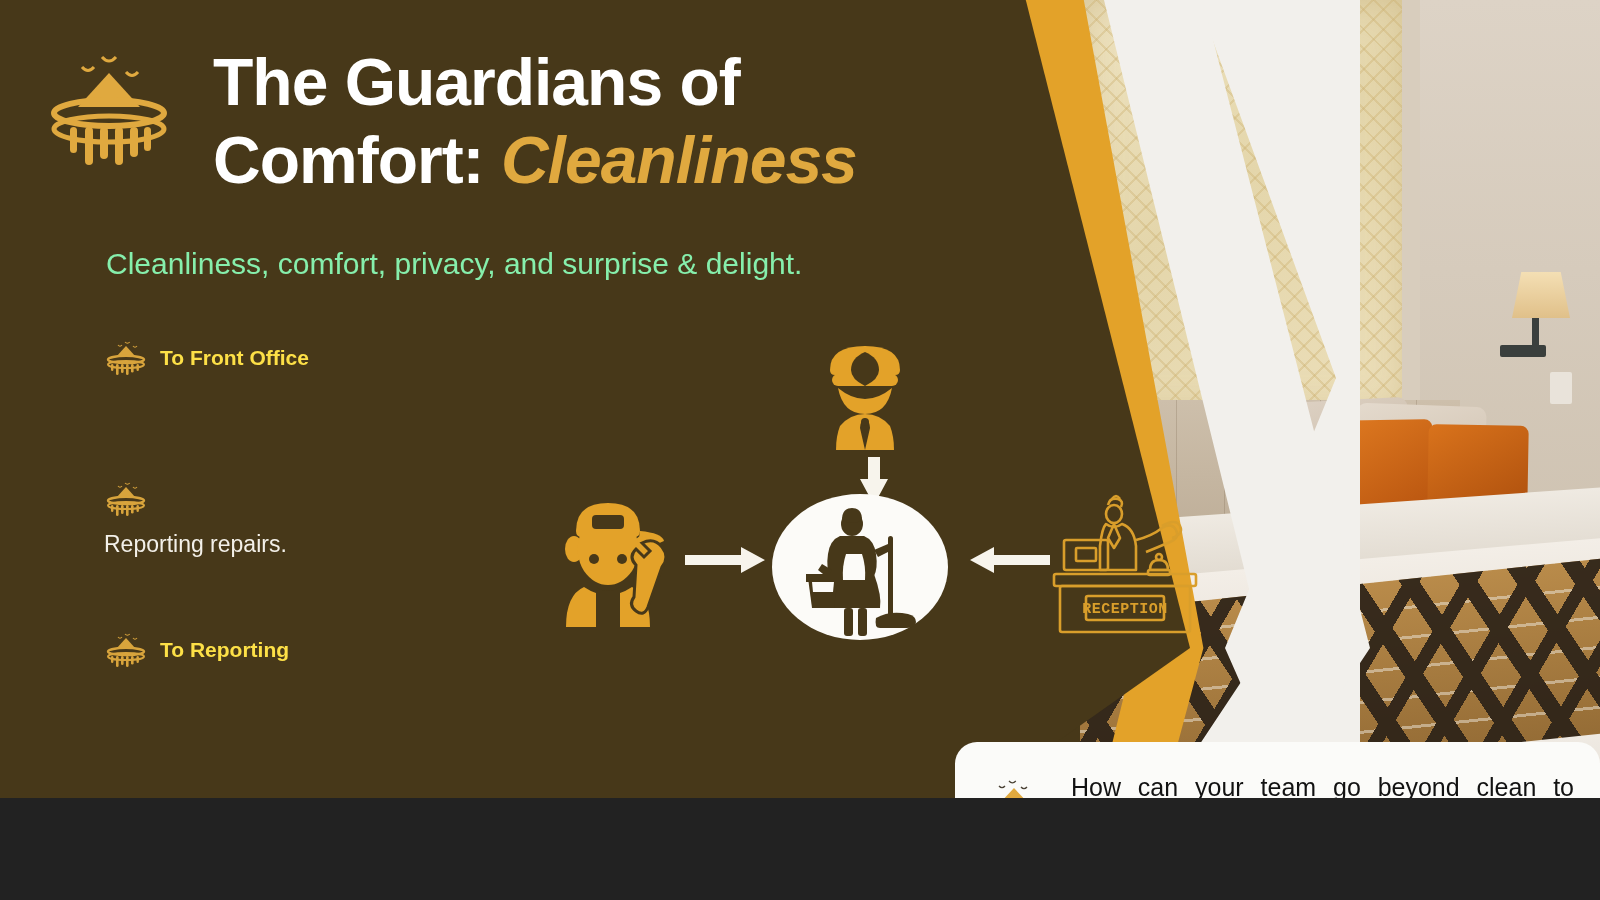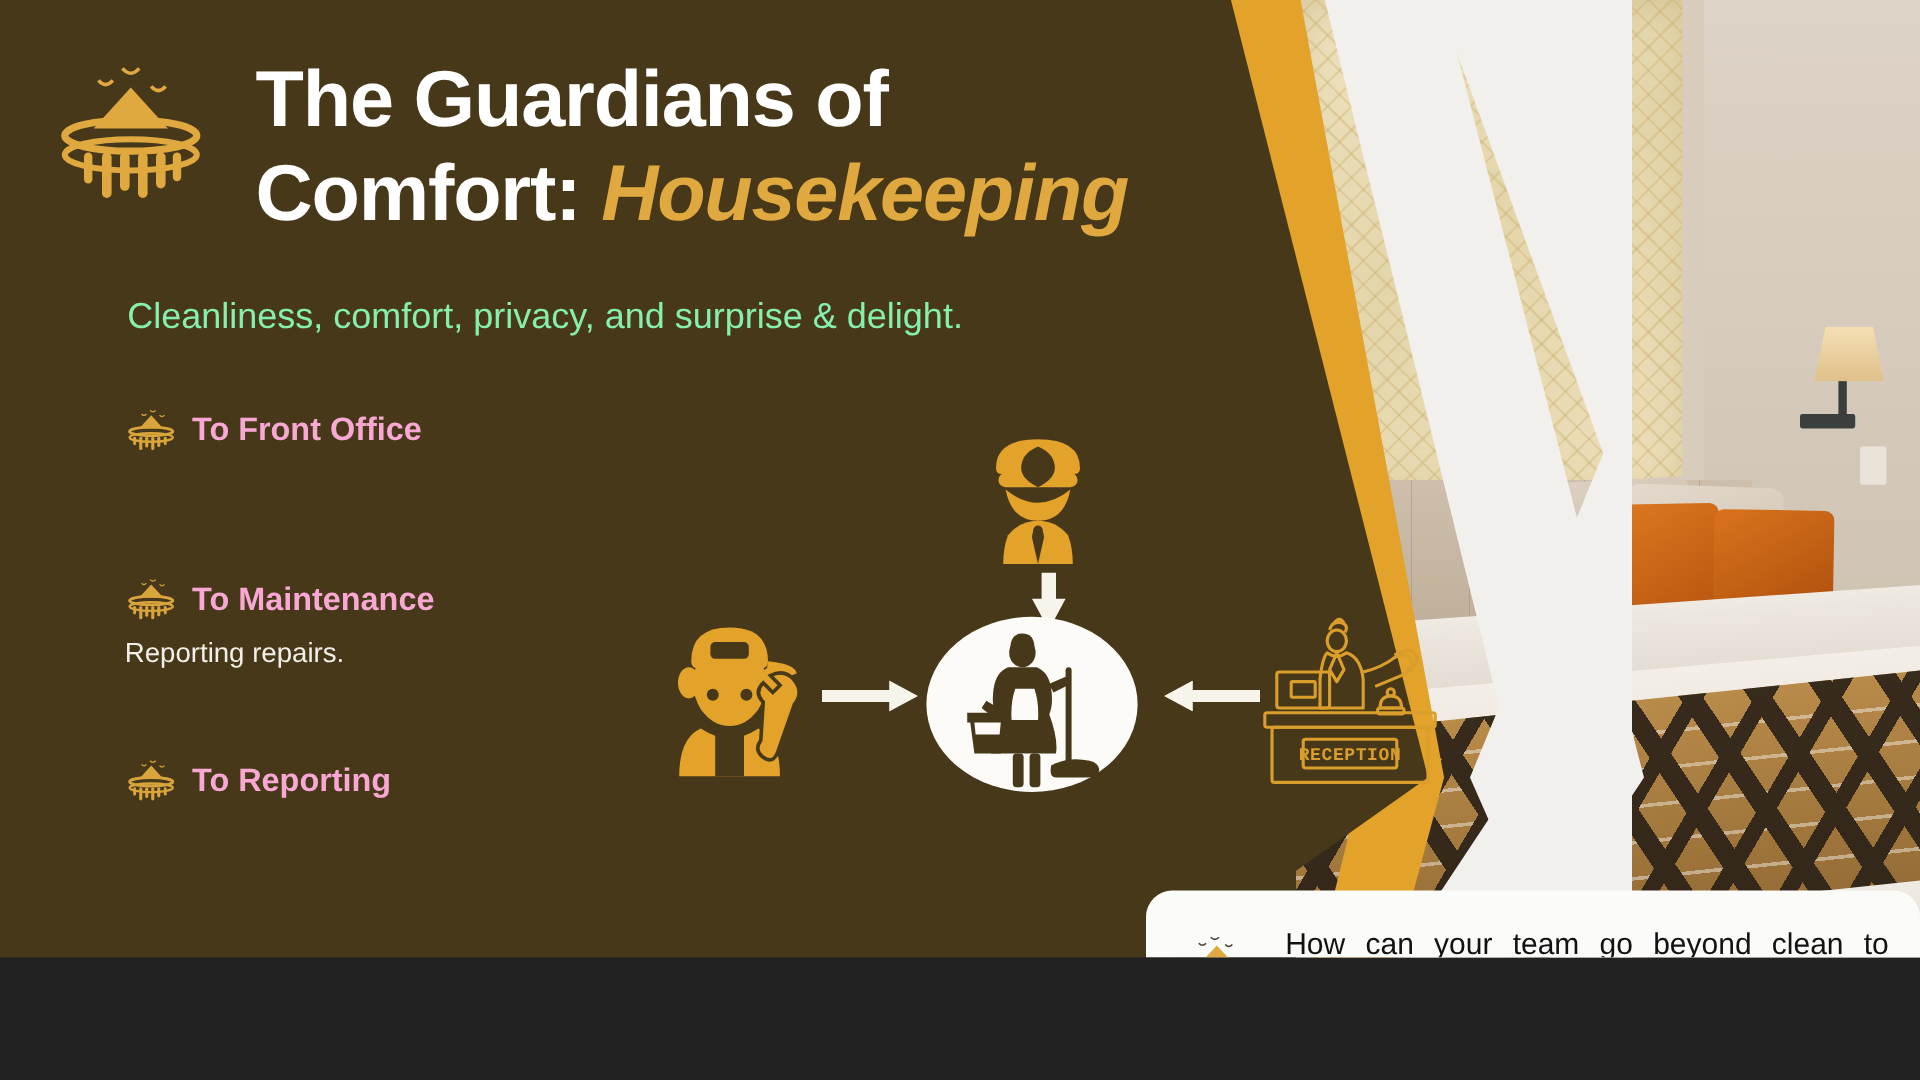--- a/index.html
+++ b/index.html
@@ -83,29 +83,29 @@
   .title{position:absolute;left:213px;top:44px;width:790px;
     font-size:66px;line-height:1.18;font-weight:bold;color:#ffffff;
     letter-spacing:-1px;font-stretch:condensed;}
   .title .gold{color:#e0a93f;font-style:italic;}
   .subtitle{position:absolute;left:106px;top:247px;width:900px;
     font-size:30px;color:#86efac;font-weight:400;}
 
   .item{position:absolute;left:104px;width:500px;}
   .item-head{display:flex;align-items:center;gap:12px;}
   .item-ico{width:44px;height:36px;flex:none;}
-  .item-title{font-size:27px;font-weight:bold;color:#f9a8d4;}
+  .item-title{font-size:21px;font-weight:bold;color:#fde047;}
   .item-body{margin-top:11px;font-size:23px;color:#f3f0e9;line-height:1.45;
     text-align:justify;text-justify:inter-word;}
   .i1{top:340px;}
   .i2{top:481px;}
   .i3{top:632px;}
 
   
-  .diagram{position:absolute;left:530px;top:332px;width:680px;height:360px;}
+  .diagram{position:absolute;left:530px;top:312px;width:680px;height:360px;}
   .dg{position:absolute;}
   .dg-guard{left:280px;top:18px;width:110px;height:120px;}
   .dg-arrow-down{left:325px;top:145px;width:38px;height:48px;}
   .dg-worker{left:10px;top:175px;width:136px;height:140px;}
   .dg-arrow-right{left:155px;top:235px;width:80px;height:26px;}
   .dg-center{left:240px;top:180px;width:180px;height:150px;}
   .dg-arrow-left{left:440px;top:235px;width:80px;height:26px;}
   .dg-reception{left:520px;top:180px;width:150px;height:145px;}
 
   
@@ -166,21 +166,21 @@
         <rect x="86" y="82" width="8" height="30" rx="4"></rect>
         <rect x="100" y="82" width="7" height="24" rx="3.5"></rect>
       </g>
     </svg>
   </div>
 
   <div class="title">
     <div>The Guardians of</div>
     <div>
       <span>Comfort:</span>
-      <span class="gold">Housekeeping</span>
+      <span class="gold">Cleanliness</span>
     </div>
   </div>
 
   <div class="subtitle">Cleanliness, comfort, privacy, and surprise &amp; delight.</div>
 
   <div class="item i1">
     <div class="item-head">
       <span class="item-ico">
         <svg viewBox="0 0 44 36" width="44" height="36">
           <g fill="none" stroke="#D8A43C" stroke-width="1.1">
@@ -220,21 +220,20 @@
           <g fill="#D8A43C">
             <rect x="7" y="24" width="2.4" height="7" rx="1.2"></rect>
             <rect x="12" y="24" width="2.6" height="11" rx="1.3"></rect>
             <rect x="17" y="24" width="2.6" height="9" rx="1.3"></rect>
             <rect x="22" y="24" width="2.6" height="11" rx="1.3"></rect>
             <rect x="27" y="24" width="2.6" height="8.5" rx="1.3"></rect>
             <rect x="32.5" y="24" width="2.4" height="7" rx="1.2"></rect>
           </g>
         </svg>
       </span>
-      <span class="item-title">To Maintenance</span>
     </div>
     <div class="item-body">Reporting repairs.</div>
   </div>
 
   <div class="item i3">
     <div class="item-head">
       <span class="item-ico">
         <svg viewBox="0 0 44 36" width="44" height="36">
           <g fill="none" stroke="#D8A43C" stroke-width="1.1">
             <path d="M14 5 q2 2.4 4 0"></path>

